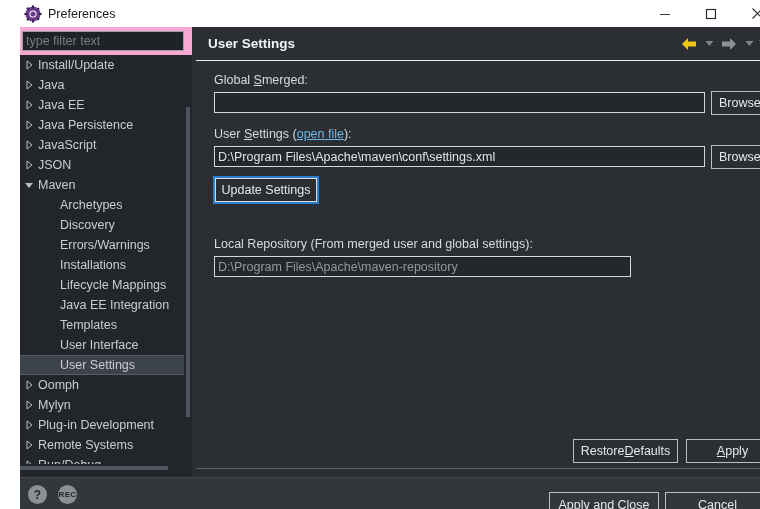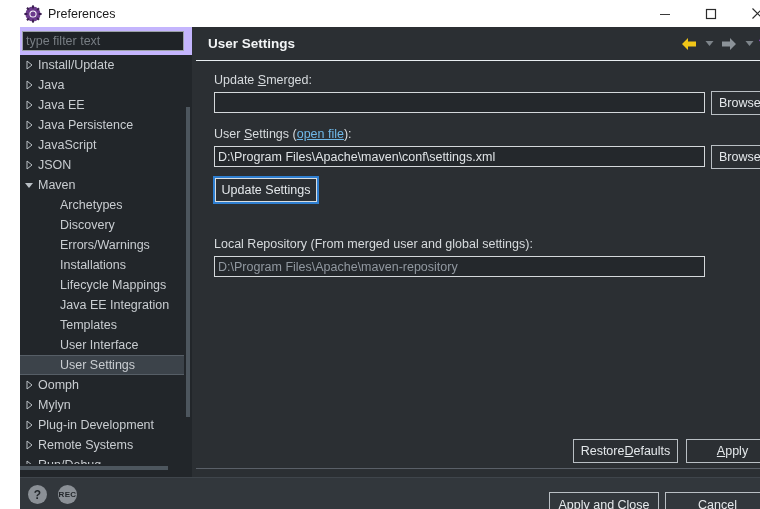--- a/index.html
+++ b/index.html
@@ -65,21 +65,21 @@
     left: 0; top: 27px;
     width: 760px; height: 482px;
     background: #2b2f33;
   }
 
   
   .left-pane {
     position: absolute;
     left: 0; top: 0;
     width: 172px; height: 450px;
-    background: #c4b5fd;
+    background: #f9a8d4;
   }
   .filter-wrap {
     position: absolute;
     left: 2px; top: 4px;
     width: 162px; height: 20px;
     border: 1px solid #9aa0a6;
     background: #1f2327;
     box-sizing: border-box;
     display: flex;
     align-items: center;
@@ -542,35 +542,35 @@
               <path d="M1 1.5 L11 1.5 L6 7.5 Z" fill="none" stroke="#8b49c4" stroke-width="1.4"></path>
             </svg>
           </div>
         </div>
       </div>
       <div class="header-rule"></div>
 
       <div class="form">
 
         <div class="label" style="left:18px; top:12px;">
-          <span>Update </span><u>S</u><span>merged:</span>
+          <span>Global </span><u>S</u><span>merged:</span>
         </div>
         <div class="text-field" style="left:18px; top:31px; width:491px;"></div>
         <div class="btn" style="left:515px; top:30px; width:68px;">Browse...</div>
 
         <div class="label" style="left:18px; top:66px;">
           <span>User </span><u>S</u><span>ettings (</span><span class="link">open file</span><span>):</span>
         </div>
         <div class="text-field" style="left:18px; top:85px; width:491px;">D:\Program Files\Apache\maven\conf\settings.xml</div>
         <div class="btn" style="left:515px; top:84px; width:68px;">Browse...</div>
 
         <div class="btn focused" style="left:19px; top:117px; width:102px;">Update Settings</div>
 
         <div class="label" style="left:18px; top:176px;">Local Repository (From merged user and global settings):</div>
-        <div class="text-field readonly" style="left:18px; top:195px; width:491px;">D:\Program Files\Apache\maven-repository</div>
+        <div class="text-field readonly" style="left:18px; top:195px; width:417px;">D:\Program Files\Apache\maven-repository</div>
 
         <div class="btn" style="left:377px; top:378px; width:105px;">
           <span>Restore </span>
             <u>D</u>
             <span>efaults</span>
         </div>
         <div class="btn" style="left:490px; top:378px; width:93px;">
           <u>A</u>
             <span>pply</span>
         </div>

